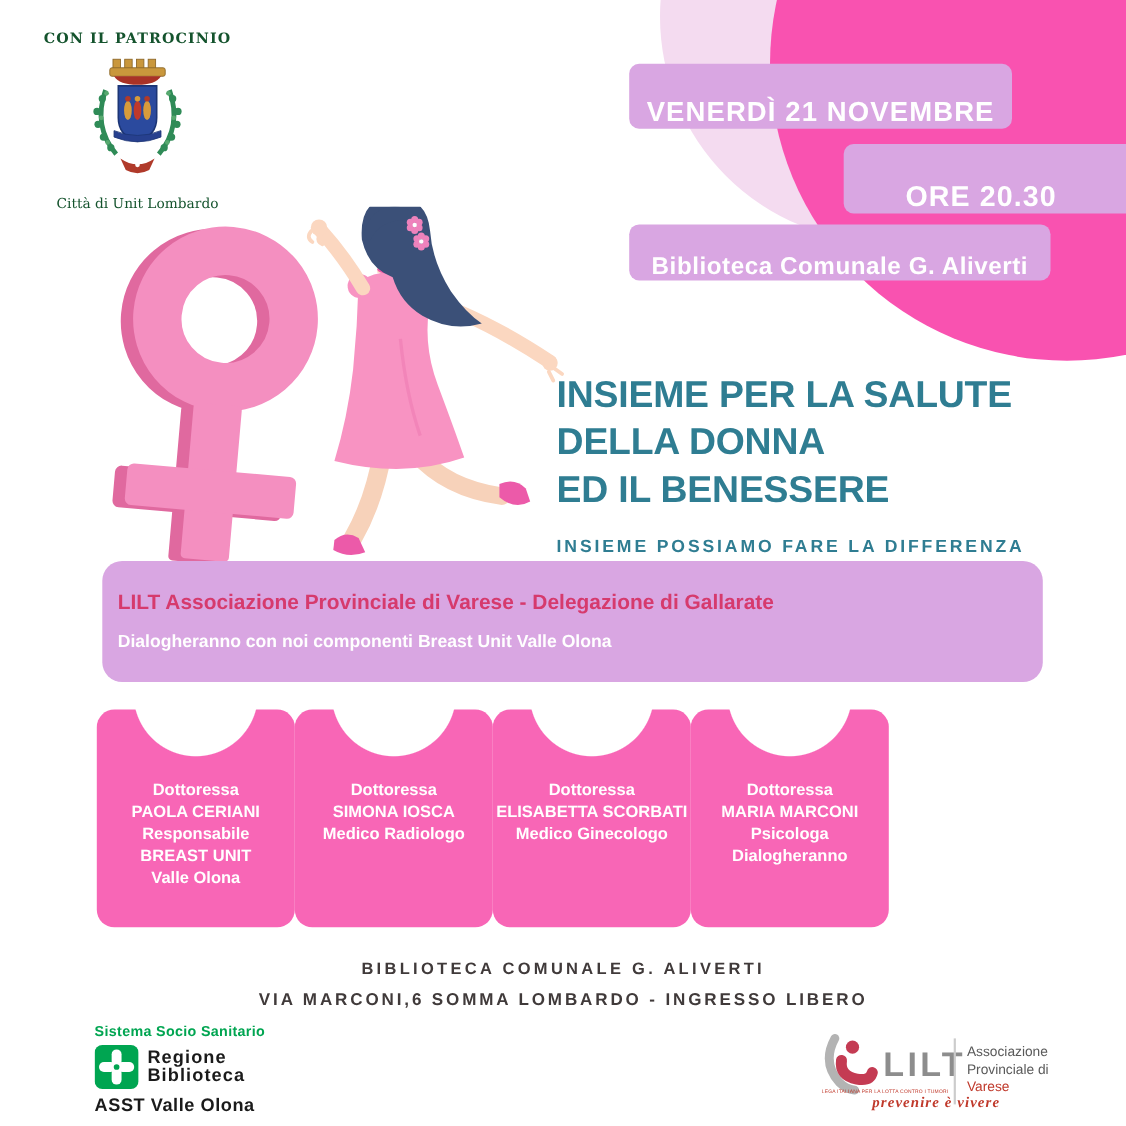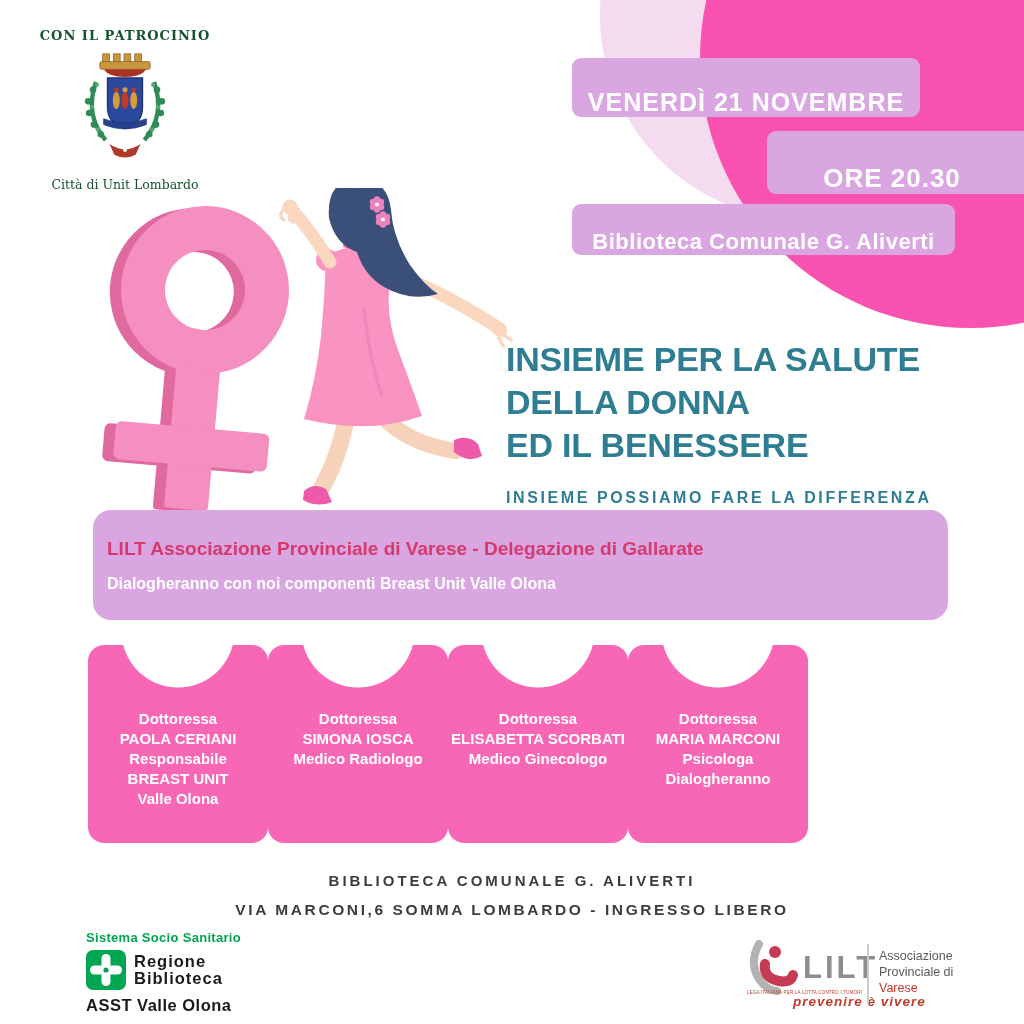--- a/index.html
+++ b/index.html
@@ -59,21 +59,21 @@
   .reg-row{display:flex;align-items:center;gap:8px;}
   .reg-name{color:#1a1a1a;font-size:16.5px;line-height:17px;letter-spacing:1px;font-weight:bold;}
   .reg-asst{color:#1a1a1a;font-size:16.5px;font-weight:bold;letter-spacing:.5px;margin-top:6px;}
   
   .lilt{position:absolute;left:745px;top:938px;width:272px;height:76px;}
   .lilt-icon{position:absolute;left:0;top:2px;}
   .lilt-acronym{position:absolute;left:58px;top:12px;color:#8d8d8d;font-weight:bold;font-size:31px;letter-spacing:3px;}
   .lilt-fullname{position:absolute;left:2px;top:52px;width:230px;color:#c0392b;
     font-size:9px;transform:scale(.5);transform-origin:0 0;letter-spacing:.4px;white-space:nowrap;}
   .lilt-motto{position:absolute;left:48px;top:56px;color:#c0392b;font-size:13.5px;
-    font-family:Liberation Sans, sans-serif;font-style:italic;font-weight:bold;letter-spacing:1px;}
+    font-family:Liberation Serif, serif;font-style:italic;font-weight:bold;letter-spacing:1px;}
   .lilt-divider{position:absolute;left:122px;top:6px;width:1.5px;height:60px;background:#cccccc;}
   .lilt-assoc{position:absolute;left:134px;top:10px;font-size:12.5px;line-height:16px;color:#5a5a5a;}
   .lilt-assoc .red{color:#c0392b;}
 </style>
 </head>
 <body>
 
 <div class="poster">
 
   <div class="circle light"></div>

